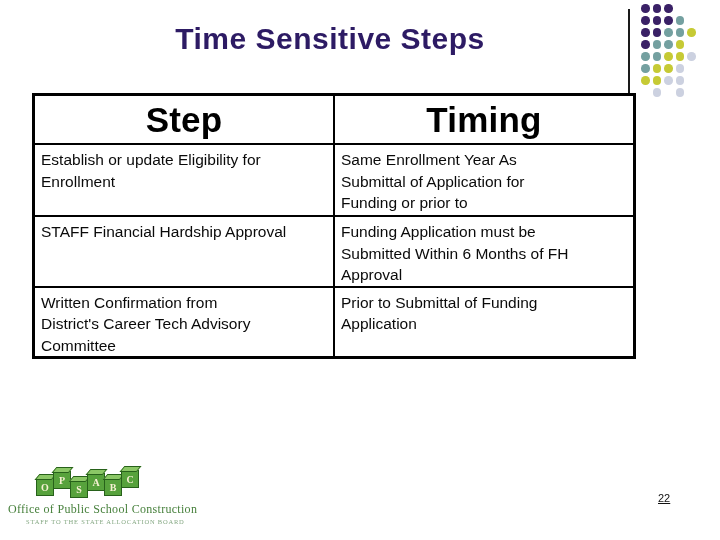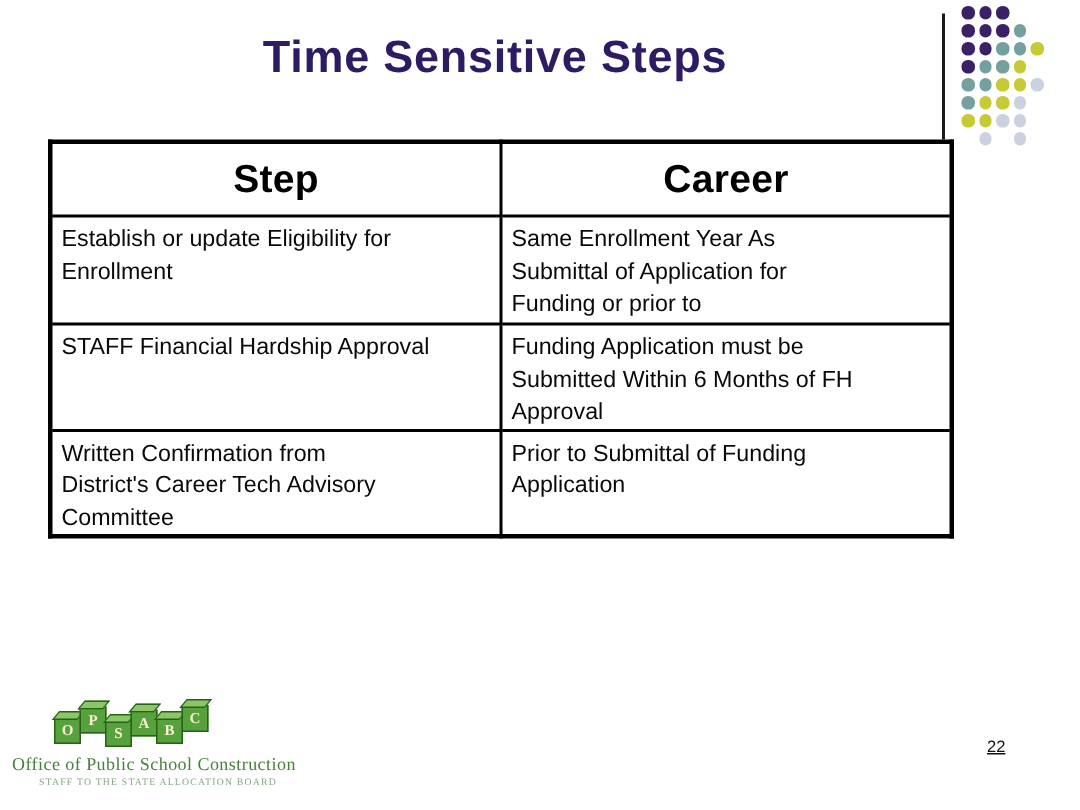--- a/index.html
+++ b/index.html
@@ -28,21 +28,21 @@
   
   .tablewrap{position:absolute;left:32px;top:93px;}
   table{
     border-collapse:collapse;table-layout:fixed;width:593px;
     background:#fff;
   }
   th,td{border:2px solid #000;}
   table{border:3px solid #000;}
   th{
     width:296px;height:45px;vertical-align:middle;text-align:center;
-    font-size:26px;font-weight:600;color:#000;letter-spacing:.2px;
+    font-size:35px;font-weight:600;color:#000;letter-spacing:.2px;
   }
   td{
     vertical-align:top;text-align:left;
     padding:4px 6px 0 6px;
     font-size:15.5px;line-height:21.5px;color:#0a0a0a;
     white-space:pre-line;
   }
   tbody tr:nth-child(1){height:72px;}
   tbody tr:nth-child(2){height:56px;}
   tbody tr:nth-child(3){height:70px;}
@@ -128,21 +128,21 @@
     <span class="dot" style="visibility: hidden;"></span>
     <span class="dot" style="background: rgb(204, 209, 224);"></span>
     <span class="dot" style="visibility: hidden;"></span>
   </div>
 
 <div class="tablewrap">
   <table>
     <thead>
       <tr>
         <th>Step</th>
-        <th>Career</th>
+        <th>Timing</th>
       </tr>
     </thead>
     <tbody id="table-body">
   <tr>
     <td class="step">Establish or update Eligibility for
 Enrollment</td>
     <td class="timing">Same Enrollment Year As
 Submittal of Application for
 Funding or prior to</td>
   </tr>

